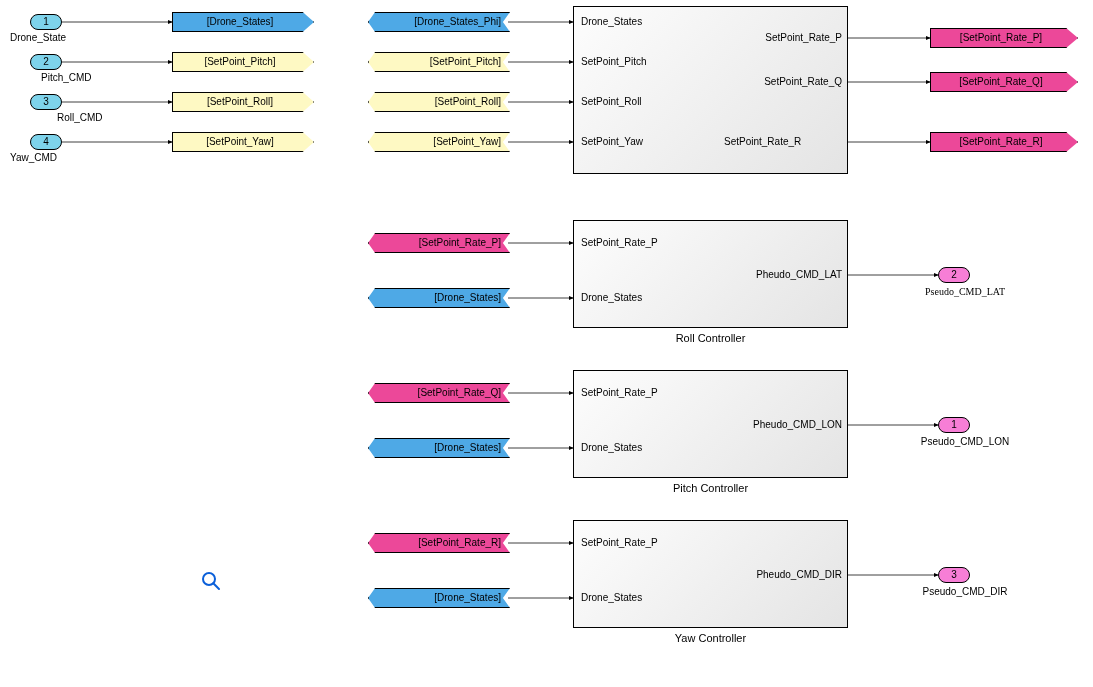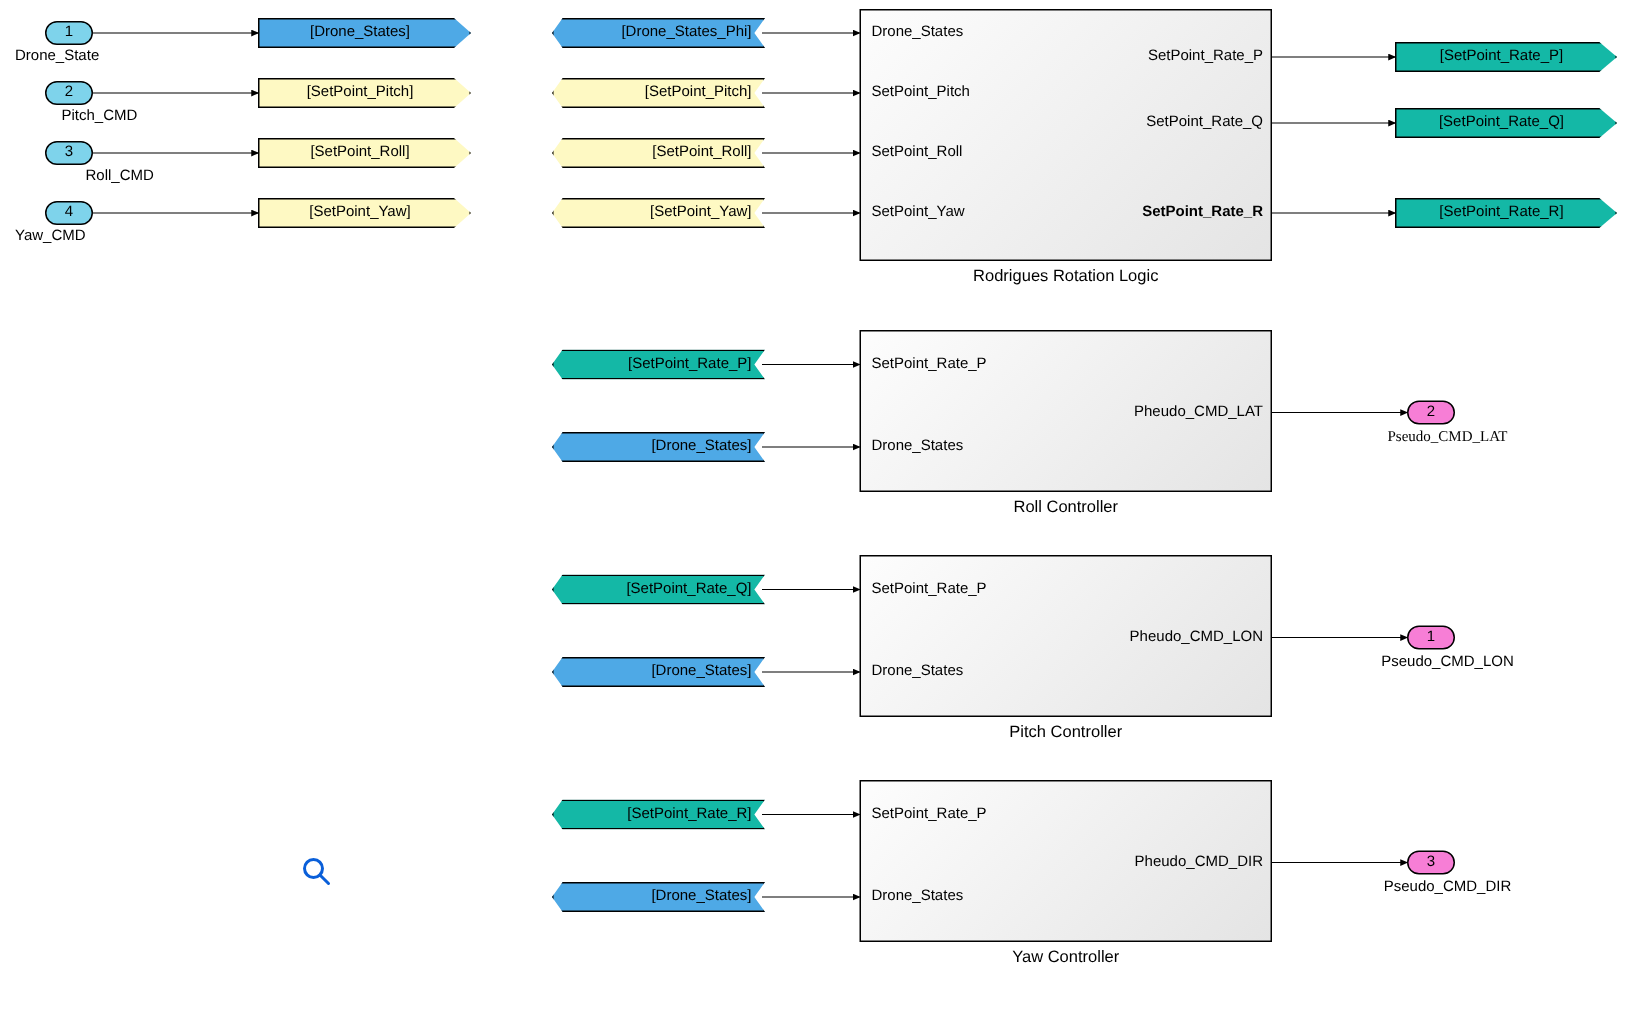--- a/index.html
+++ b/index.html
@@ -59,21 +59,21 @@
   }
   .tag.from {
     
     clip-path: polygon(5% 0%, 100% 0%, 95% 50%, 100% 100%, 5% 100%, 0% 50%);
     padding-left: 8px;
     padding-right: 8px;
     text-align: right;
   }
   .tag.blue   { background: #4ea9e6; }
   .tag.orange { background: #fef9c3; }
-  .tag.gold   { background: #14b8a6; }
+  .tag.gold   { background: #ec4899; }
   
   .block {
     position: absolute;
     border: 1.3px solid #000;
     box-sizing: border-box;
     background: linear-gradient(135deg,#fdfdfd 0%,#e4e4e4 100%);
     z-index: 2;
   }
   .block-title {
     position: absolute;
@@ -163,21 +163,20 @@
     </div>
 
 <div id="from-rr-col">
       <div class="tag from blue" style="left: 368px; top: 12px; width: 142px;">[Drone_States_Phi]</div>
       <div class="tag from orange" style="left: 368px; top: 52px; width: 142px;">[SetPoint_Pitch]</div>
       <div class="tag from orange" style="left: 368px; top: 92px; width: 142px;">[SetPoint_Roll]</div>
       <div class="tag from orange" style="left: 368px; top: 132px; width: 142px;">[SetPoint_Yaw]</div>
     </div>
 
 <div class="block" id="rr-block" style="left:573px; top:6px; width:275px; height:168px;"></div>
-<div class="block-title" style="left:573px; top:178px; width:275px;">Rodrigues Rotation Logic</div>
 
 <div id="rr-out-col">
       <div class="tag goto gold" style="left: 930px; top: 28px; width: 148px;">[SetPoint_Rate_P]</div>
       <div class="tag goto gold" style="left: 930px; top: 72px; width: 148px;">[SetPoint_Rate_Q]</div>
       <div class="tag goto gold" style="left: 930px; top: 132px; width: 148px;">[SetPoint_Rate_R]</div>
     </div>
 
 <div id="ctrl-area">
       <div class="tag from gold" style="left: 368px; top: 233px; width: 142px;">[SetPoint_Rate_P]</div>
       <div class="tag from blue" style="left: 368px; top: 288px; width: 142px;">[Drone_States]</div>
@@ -216,13 +215,13 @@
 </div>
 
 </div>
 
 <div class="blk-port-label" style="left: 581px; top: 16px;">Drone_States</div>
 <div class="blk-port-label" style="left: 581px; top: 56px;">SetPoint_Pitch</div>
 <div class="blk-port-label" style="left: 581px; top: 96px;">SetPoint_Roll</div>
 <div class="blk-port-label" style="left: 581px; top: 136px;">SetPoint_Yaw</div>
 <div class="blk-port-label" style="right: 251px; top: 32px; position: absolute; text-align: right; width: 100px; left: 742px;">SetPoint_Rate_P</div>
 <div class="blk-port-label" style="right: 251px; top: 76px; position: absolute; text-align: right; width: 100px; left: 742px;">SetPoint_Rate_Q</div>
-<div class="blk-port-label" style="right: 251px; top: 136px; position: absolute; text-align: right; width: 100px; left: 742px; font-weight: bold;">SetPoint_Rate_R</div>
+<div class="blk-port-label" style="right: 251px; top: 136px; position: absolute; width: 100px; left: 724px;">SetPoint_Rate_R</div>
 
 </body></html>

